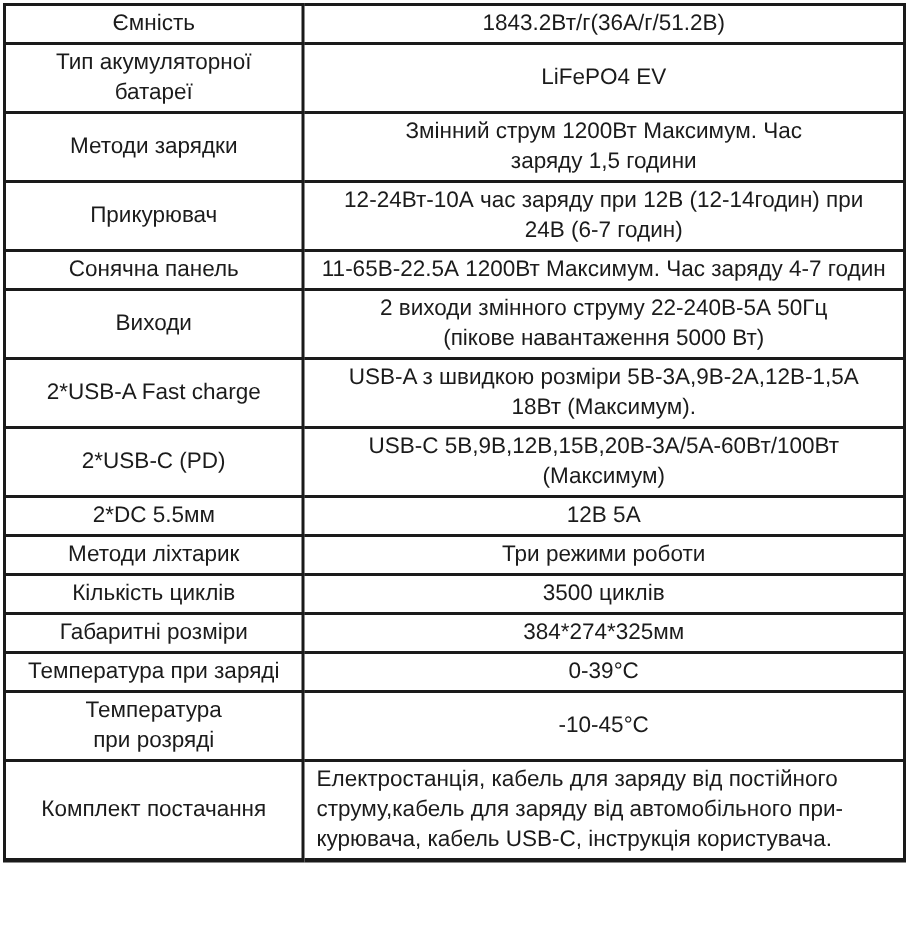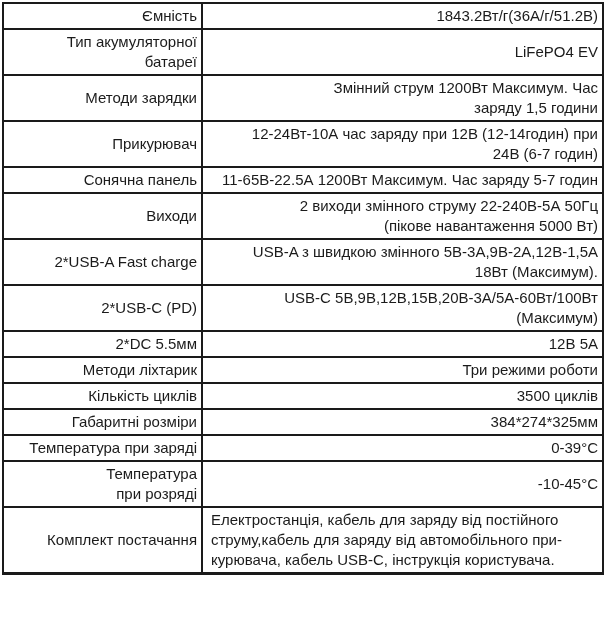--- a/index.html
+++ b/index.html
@@ -15,21 +15,21 @@
   }
   table.specs {
     border-collapse: collapse;
     table-layout: fixed;
     width: 602px;
     margin: 2px;
     background: #ffffff;
   }
   table.specs td {
     border: 2px solid #1a1a1a;
-    text-align: right;
+    text-align: center;
     vertical-align: middle;
     padding: 2px 4px;
     font-size: 15px;
     line-height: 20px;
     white-space: pre-line;
     overflow: hidden;
   }
   td.label-cell {
     width: 189px;
   }
@@ -61,30 +61,30 @@
       <td class="value-cell">Змінний струм 1200Вт Максимум. Час
 заряду 1,5 години</td>
     </tr>
     <tr>
       <td class="label-cell">Прикурювач</td>
       <td class="value-cell">12-24Вт-10А час заряду при 12В (12-14годин) при
 24В (6-7 годин)</td>
     </tr>
     <tr>
       <td class="label-cell">Сонячна панель</td>
-      <td class="value-cell">11-65В-22.5А 1200Вт Максимум. Час заряду 5-7 годин</td>
+      <td class="value-cell">11-65В-22.5А 1200Вт Максимум. Час заряду 4-7 годин</td>
     </tr>
     <tr>
       <td class="label-cell">Виходи</td>
       <td class="value-cell">2 виходи змінного струму 22-240В-5А 50Гц
 (пікове навантаження 5000 Вт)</td>
     </tr>
     <tr>
       <td class="label-cell">2*USB-A Fast charge</td>
-      <td class="value-cell">USB-A з швидкою змінного 5В-3А,9В-2А,12В-1,5А
+      <td class="value-cell">USB-A з швидкою розміри 5В-3А,9В-2А,12В-1,5А
 18Вт (Максимум).</td>
     </tr>
     <tr>
       <td class="label-cell">2*USB-C (PD)</td>
       <td class="value-cell">USB-C 5В,9В,12В,15В,20В-3А/5А-60Вт/100Вт (Максимум)</td>
     </tr>
     <tr>
       <td class="label-cell">2*DC 5.5мм</td>
       <td class="value-cell">12В 5А</td>
     </tr>

